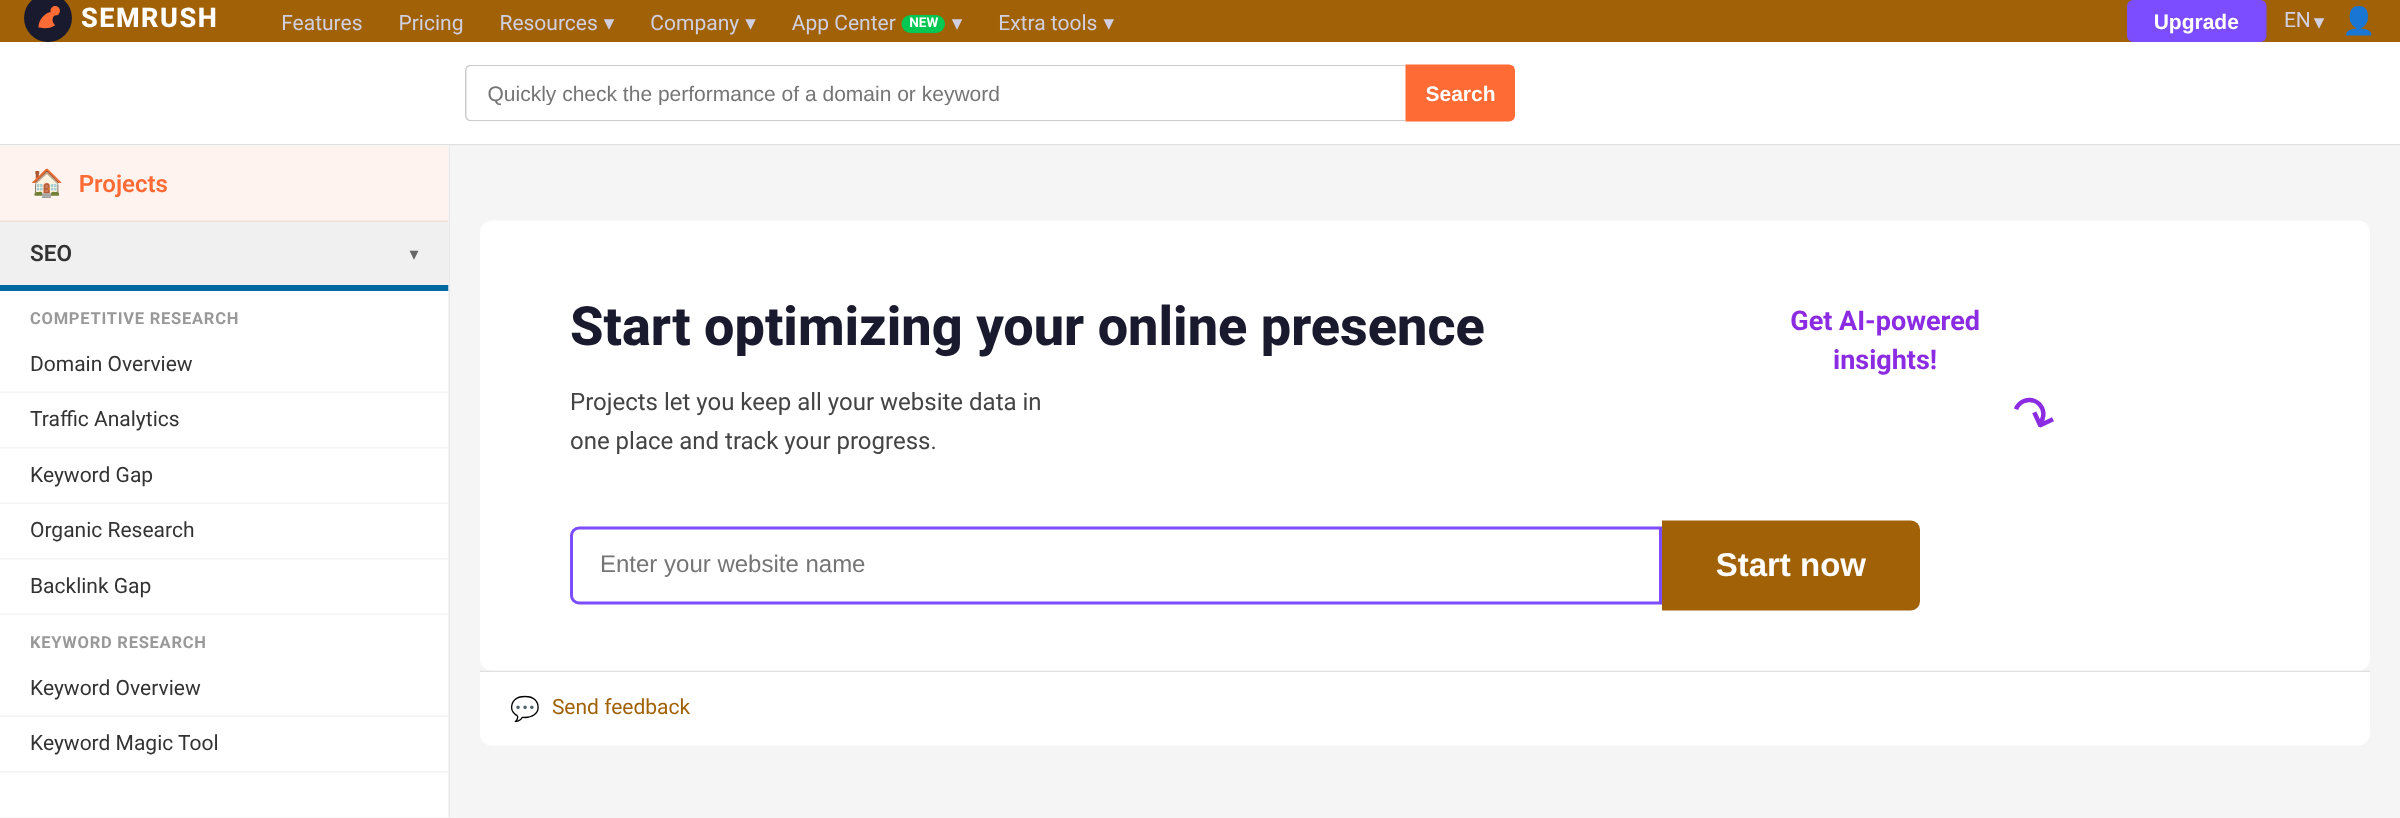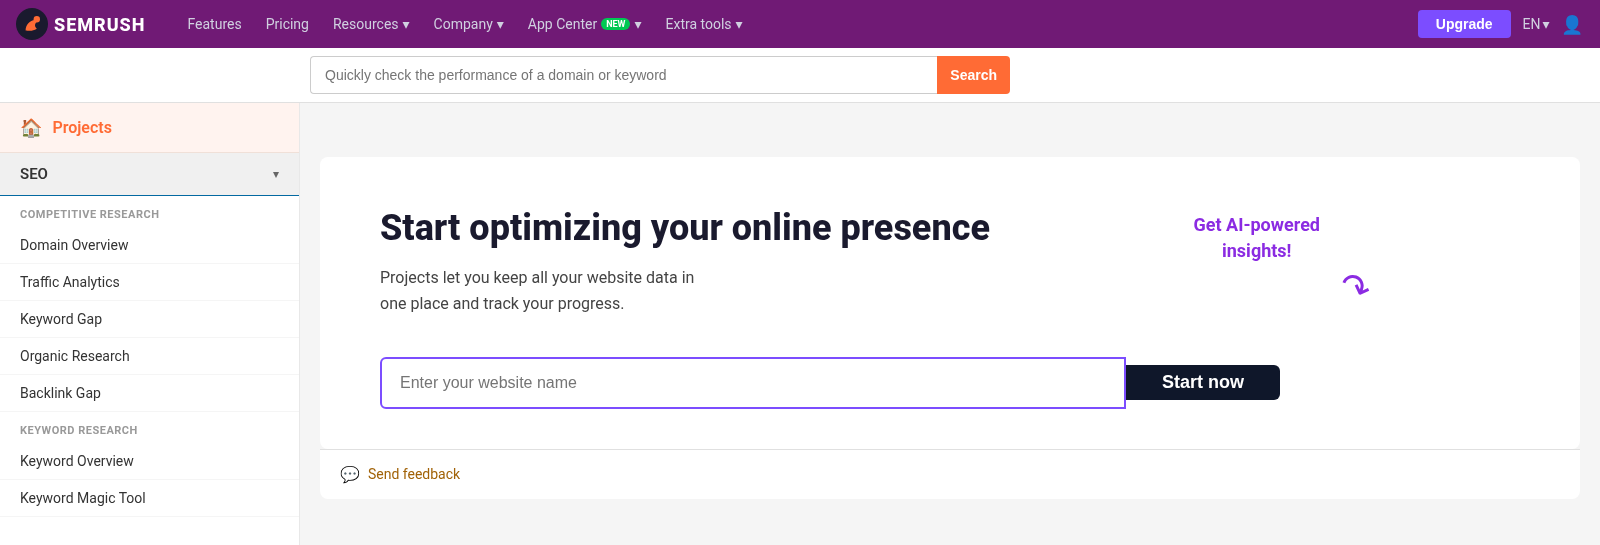--- a/index.html
+++ b/index.html
@@ -1,23 +1,23 @@
 <!DOCTYPE html>
 <html><head>
   <meta charset="utf-8">
   <style>
     * { margin: 0; padding: 0; box-sizing: border-box; }
     body { font-family: -apple-system, BlinkMacSystemFont, 'Segoe UI', Roboto, sans-serif; background: #f5f5f5; width: 1600px; height: 545px; overflow: hidden; }
 
     
     .top-nav {
-      background: #701a75;
-      height: 48px;
-      display: flex;
-      align-items: center;
+      background: #a16207;
+      height: 28px;
+      display: flex;
+      align-items: flex-end;
       padding: 0 16px;
       gap: 24px;
       position: relative;
     }
     .logo-area {
       display: flex;
       align-items: center;
       gap: 6px;
       margin-right: 8px;
     }
@@ -76,21 +76,21 @@
     }
     .user-icon {
       color: #d0d0e0;
       font-size: 18px;
       cursor: pointer;
     }
 
     
     .search-row {
       background: #fff;
-      height: 55px;
+      height: 69px;
       display: flex;
       align-items: center;
       padding: 0 20px 0 310px;
       border-bottom: 1px solid #e0e0e0;
     }
     .search-container {
       display: flex;
       align-items: center;
       flex: 1;
       max-width: 700px;
@@ -149,21 +149,21 @@
       color: #ff6b35;
       font-size: 16px;
       font-weight: 600;
     }
     .sidebar-seo {
       padding: 12px 20px;
       display: flex;
       align-items: center;
       justify-content: space-between;
       background: #f0f0f0;
-      border-bottom: 1px solid #0369a1;
+      border-bottom: 4px solid #0369a1;
       cursor: pointer;
     }
     .sidebar-seo-label {
       font-size: 15px;
       font-weight: 600;
       color: #333;
     }
     .chevron-icon { color: #666; font-size: 12px; }
     .sidebar-item-plain {
       padding: 10px 20px;
@@ -240,26 +240,26 @@
       flex: 1;
       height: 52px;
       border: 2px solid #7c4dff;
       border-radius: 6px 0 0 6px;
       padding: 0 18px;
       font-size: 16px;
       color: #999;
       outline: none;
     }
     .start-now-btn {
-      background: #0f172a;
+      background: #a16207;
       color: #fff;
       border: none;
-      height: 35px;
+      height: 60px;
       padding: 0 36px;
-      font-size: 18px;
+      font-size: 22px;
       font-weight: 700;
       border-radius: 0 6px 6px 0;
       cursor: pointer;
     }
 
     
     .feedback-bar {
       background: #fff;
       border-top: 1px solid #e0e0e0;
       padding: 12px 20px;

